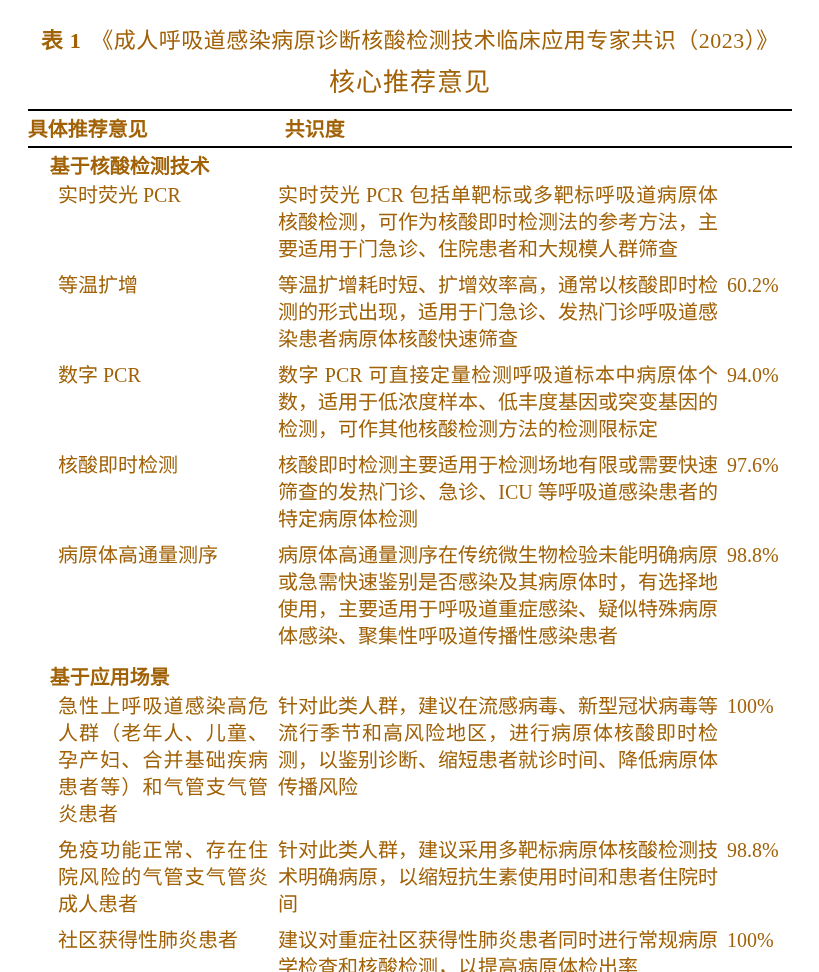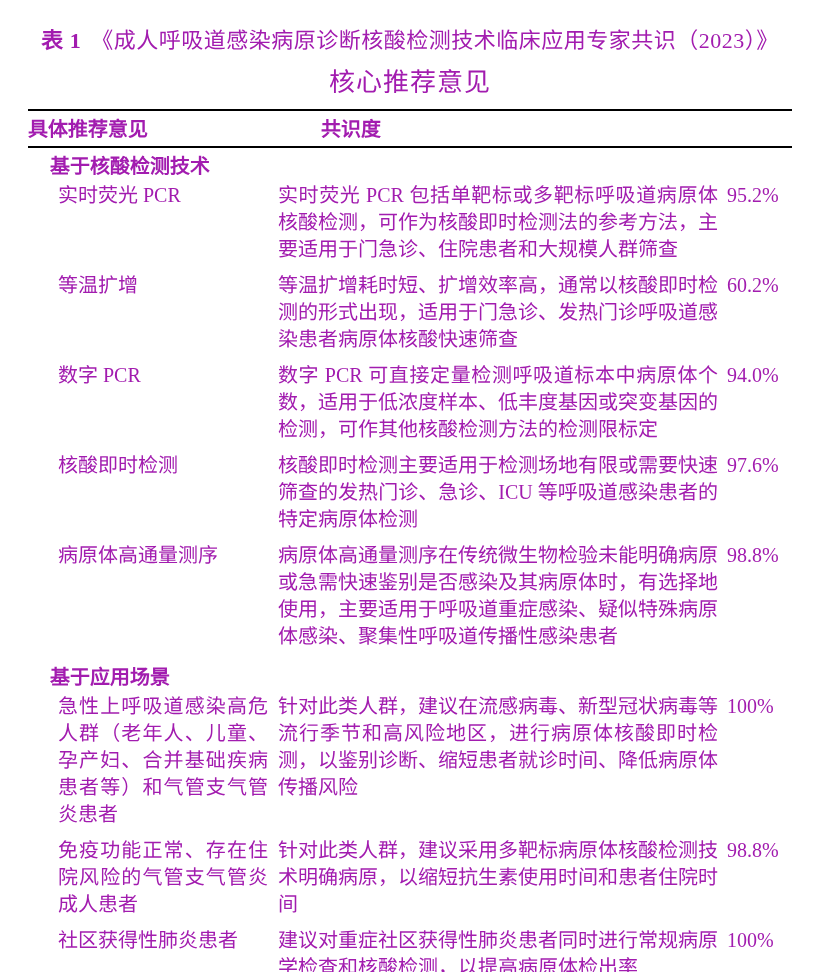--- a/index.html
+++ b/index.html
@@ -5,21 +5,21 @@
   html, body {
     margin: 0;
     padding: 0;
     background: #ffffff;
   }
   .page {
     position: relative;
     width: 819px;
     height: 972px;
     background: #ffffff;
-    color: #a21caf;
+    color: #a16207;
     font-family: "Liberation Serif", "DejaVu Serif", serif;
     font-size: 20px;
     box-sizing: border-box;
     padding: 26px 27px 0 28px;
     overflow: hidden;
   }
   .title-line1 {
     text-align: center;
     font-size: 22px;
     line-height: 30px;
@@ -45,21 +45,21 @@
     display: grid;
     grid-template-columns: 250px 440px 74px;
   }
   .thead {
     font-weight: bold;
     padding: 5px 0 4px 0;
     border-bottom: 2px solid #000000;
     line-height: 26px;
   }
   .th-cat { padding-left: 6px; }
-  .th-consensus { padding-left: 7px; white-space: nowrap; margin-left: 36px; }
+  .th-consensus { padding-left: 7px; white-space: nowrap; }
   .section-title {
     font-weight: bold;
     line-height: 26px;
     padding: 5px 0 3px 6px;
     margin-left: 16px;
   }
   .body-row {
     line-height: 27px;
     margin-bottom: 9px;
   }
@@ -92,21 +92,20 @@
     <div class="grid-row thead">
       <div>具体推荐意见</div>
       <div class="th-consensus">共识度</div>
     </div>
 
     <div class="section-title">基于核酸检测技术</div>
 
     <div class="grid-row body-row">
       <div class="cell-category">实时荧光 PCR</div>
       <div class="cell-recommendation">实时荧光 PCR 包括单靶标或多靶标呼吸道病原体核酸检测，可作为核酸即时检测法的参考方法，主要适用于门急诊、住院患者和大规模人群筛查</div>
-      <div class="cell-consensus">95.2%</div>
     </div>
 
     <div class="grid-row body-row">
       <div class="cell-category">等温扩增</div>
       <div class="cell-recommendation">等温扩增耗时短、扩增效率高，通常以核酸即时检测的形式出现，适用于门急诊、发热门诊呼吸道感染患者病原体核酸快速筛查</div>
       <div class="cell-consensus">60.2%</div>
     </div>
 
     <div class="grid-row body-row">
       <div class="cell-category">数字 PCR</div>

